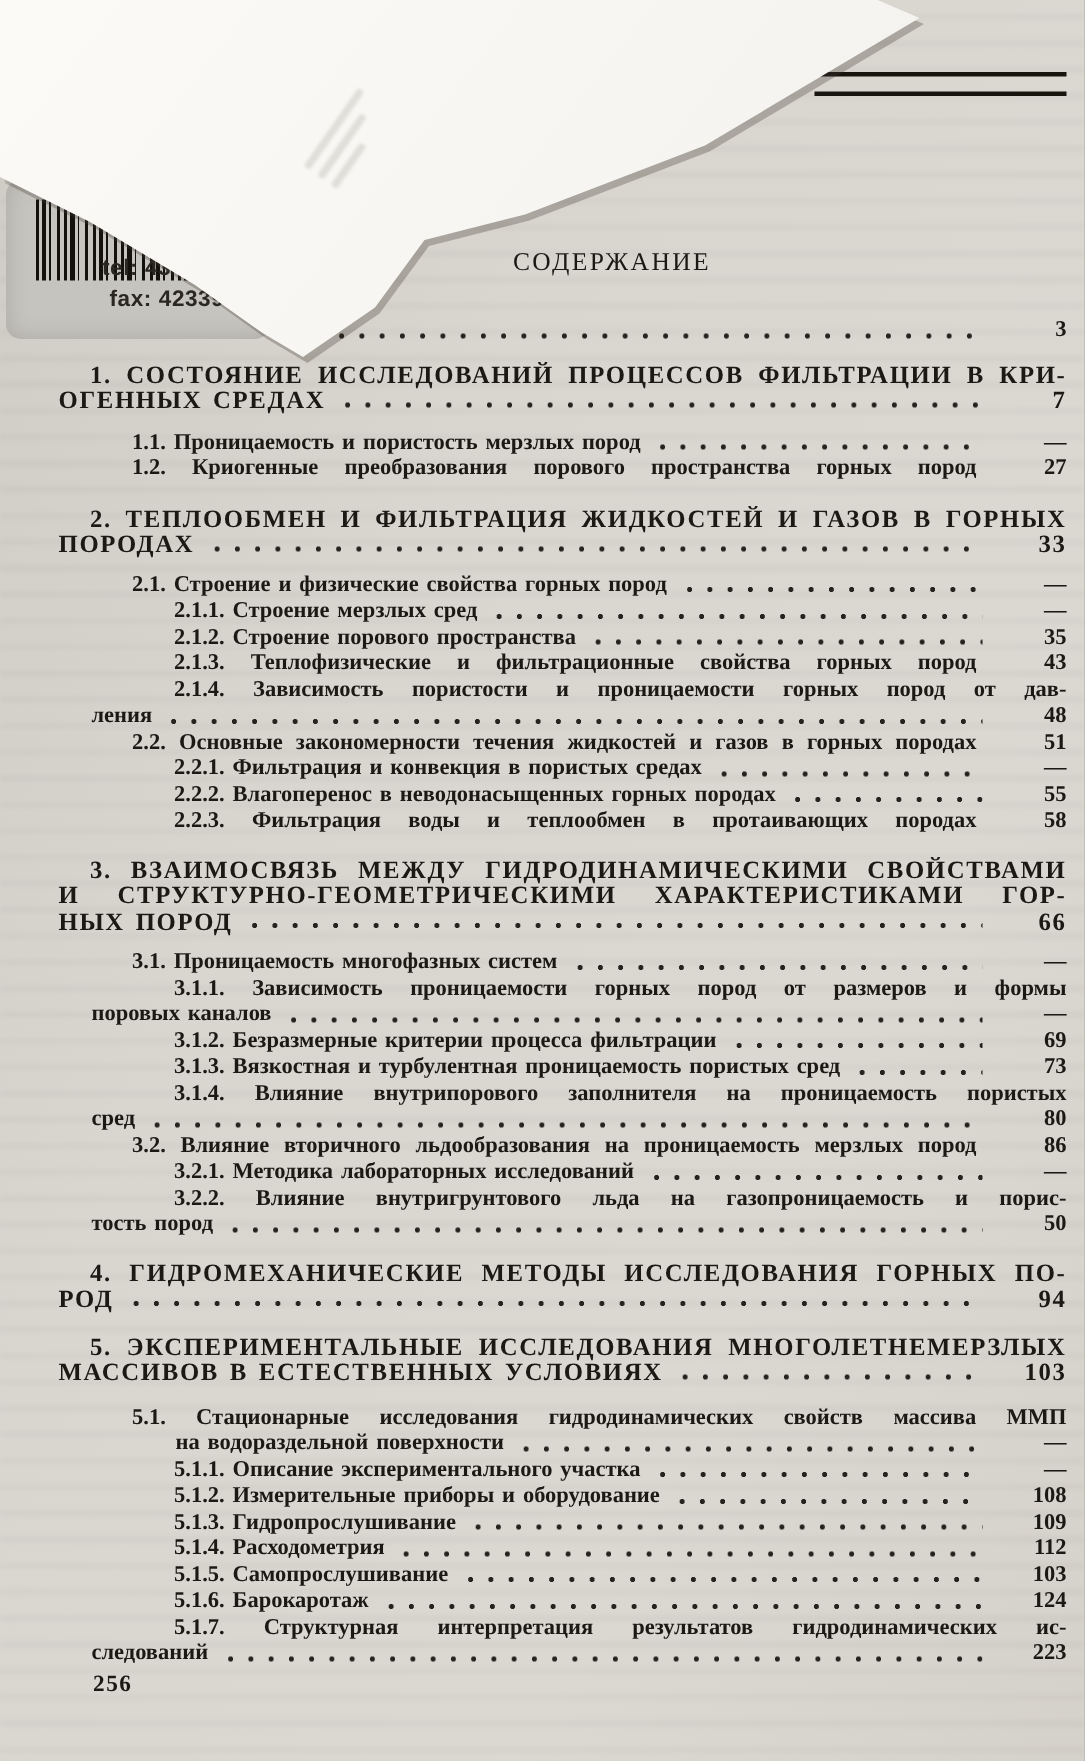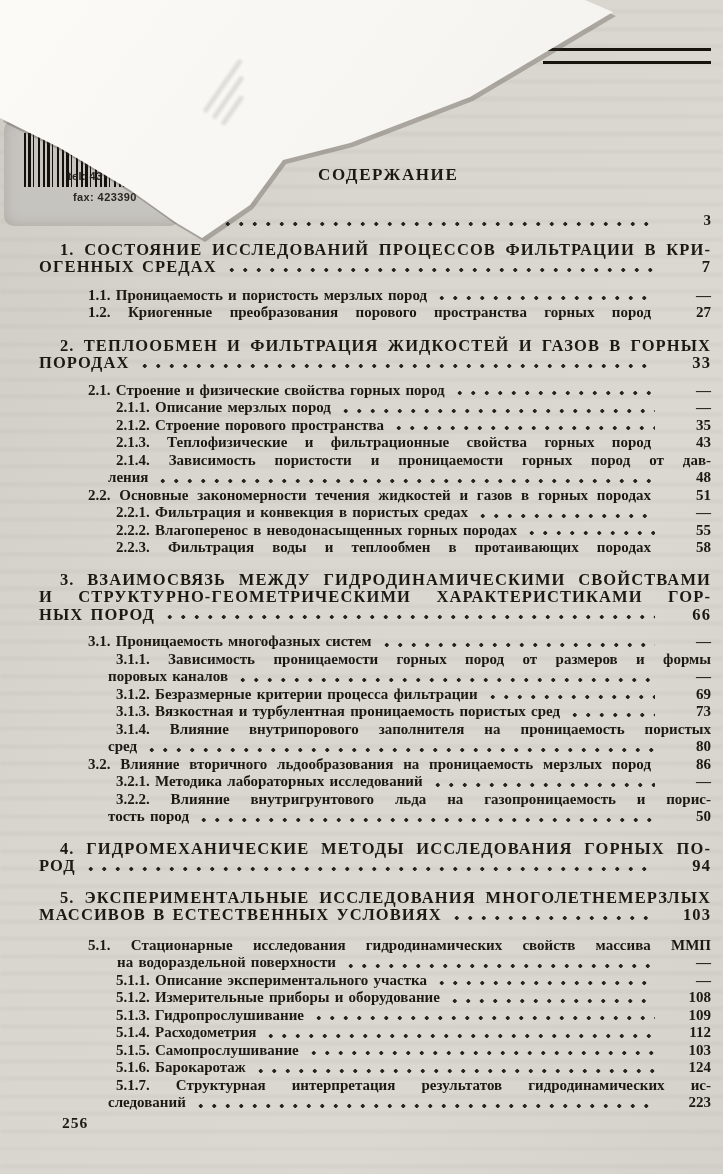--- a/index.html
+++ b/index.html
@@ -16,50 +16,50 @@
   }
   
   .double-rule{position:absolute;left:543px;top:48px;width:168px;height:10px;
     border-top:3.5px solid #17140e;border-bottom:3px solid #17140e;z-index:2;}
   
   .label-card{position:absolute;left:4px;top:120px;width:176px;height:106px;
     background:#c6c4bf;border-radius:10px;box-shadow:inset 0 0 14px rgba(90,86,80,.25);z-index:1;}
   .barcode{position:absolute;left:20px;top:13px;width:114px;height:54px;
     background:repeating-linear-gradient(90deg,#14110d 0 2px,transparent 2px 4px,#14110d 4px 7px,transparent 7px 9px,#14110d 9px 10px,transparent 10px 14px,#14110d 14px 16px,transparent 16px 19px);}
   .card-line{position:absolute;font-family:"Liberation Sans","DejaVu Sans",sans-serif;
-    font-weight:bold;font-size:11px;color:#2a2722;letter-spacing:.4px;}
+    font-weight:bold;font-size:15px;color:#2a2722;letter-spacing:.4px;}
   .tel{left:64px;top:50px;}
   .fax{left:69px;top:71px;}
   
   .sheet-shadow,.sheet{
     position:absolute;left:0;top:0;width:723px;height:260px;
     clip-path:polygon(0 0,585px 0,613px 12px,470px 97px,350px 143px,283px 160px,250px 205px,202px 238px,175px 222px,130px 190px,60px 148px,0 118px);
   }
   .sheet-shadow{background:rgba(62,56,48,.30);transform:translate(3px,4px);filter:blur(2.5px);z-index:3;}
   .sheet{background:linear-gradient(128deg,#fbfaf7 0%,#f6f5f1 55%,#efeeea 100%);z-index:4;}
   .stamp-smudge{position:absolute;left:205px;top:70px;width:64px;height:52px;
     transform:rotate(-55deg);opacity:.22;filter:blur(1.2px);}
   .stamp-smudge i{display:block;height:5px;margin:6px 0;background:#8d8880;border-radius:3px;}
   .stamp-smudge i:nth-child(2){width:80%;}
   .stamp-smudge i:nth-child(3){width:55%;}
   
   .content{position:absolute;left:0;top:165px;width:723px;z-index:5;}
-  .doc-title{position:absolute;left:318px;top:0;width:180px;text-align:left;
-    font-size:17px;font-weight:bold;letter-spacing:1.6px;}
+  .doc-title{position:absolute;left:318px;top:0;width:180px;text-align:center;
+    font-size:17px;font-weight:normal;letter-spacing:1.6px;}
   .toc{position:absolute;left:0;top:47px;width:723px;padding:0;}
   .row{display:flex;align-items:flex-end;line-height:17.5px;font-size:15px;font-weight:bold;
     padding-right:12px;word-spacing:1.5px;}
   .row.hdr{font-size:16.5px;letter-spacing:1.1px;word-spacing:2px;}
   .ind-i  .txt{margin-left:213px;}
   .ind-s0 .txt{margin-left:60px;}
   .ind-c1 .txt{margin-left:39px;}
   .ind-s1 .txt{margin-left:88px;}
   .ind-s2 .txt{margin-left:116px;}
   .ind-c2 .txt{margin-left:117px;}
-  .ind-c3 .txt{margin-left:108px;}
+  .ind-c3 .txt{margin-left:61px;}
   .txt{white-space:nowrap;}
   .row.just .txt{flex:1;white-space:normal;text-align:justify;text-align-last:justify;}
   .row.nodots-page .txt{flex:1;white-space:normal;text-align:justify;text-align-last:justify;margin-right:14px;}
   .leader{flex:1;min-width:14px;height:15px;margin:0 10px 0 8px;
     background-image:radial-gradient(circle,#26231e 1.6px,transparent 1.9px);
     background-size:13.5px 6px;background-repeat:repeat-x;background-position:left bottom 3px;}
   .pg{width:46px;text-align:right;white-space:nowrap;}
   .folio{position:absolute;left:62px;top:1114px;font-size:15.5px;font-weight:bold;z-index:5;letter-spacing:1px;}
 </style>
 </head>
@@ -127,21 +127,21 @@
     <span class="pg">33</span>
   </div>
 
   <div class="row ind-s1" style="margin-top: 10px;">
     <span class="txt">2.1. Строение и физические свойства горных пород</span>
     <span class="leader"></span>
     <span class="pg">—</span>
   </div>
 
   <div class="row ind-s2">
-    <span class="txt">2.1.1. Описание мерзлых пород</span>
+    <span class="txt">2.1.1. Строение мерзлых сред</span>
     <span class="leader"></span>
     <span class="pg">—</span>
   </div>
 
   <div class="row ind-s2">
     <span class="txt">2.1.2. Строение порового пространства</span>
     <span class="leader"></span>
     <span class="pg">35</span>
   </div>
 

